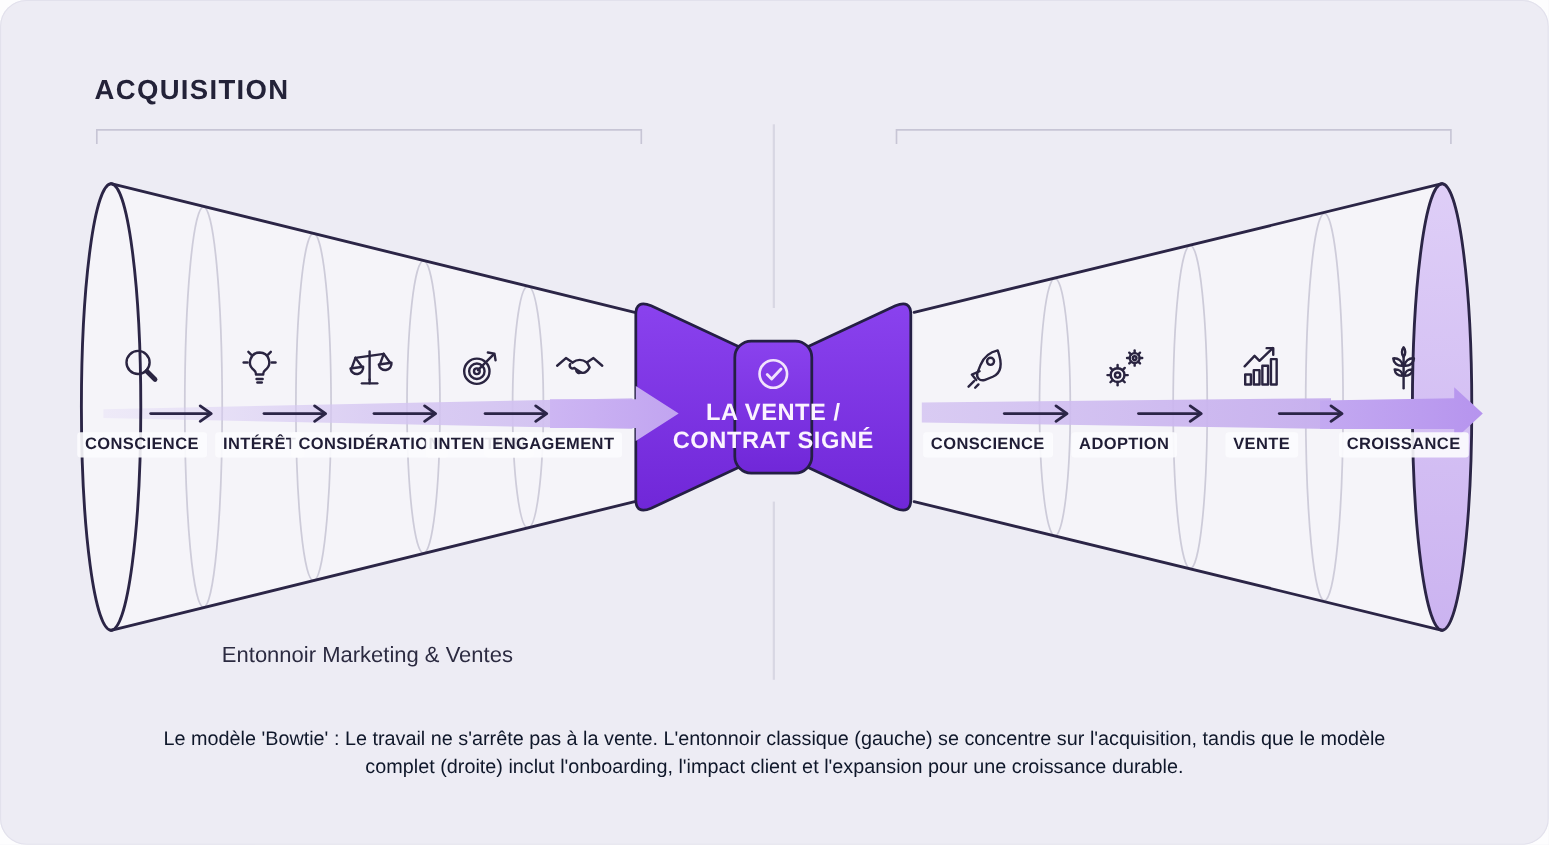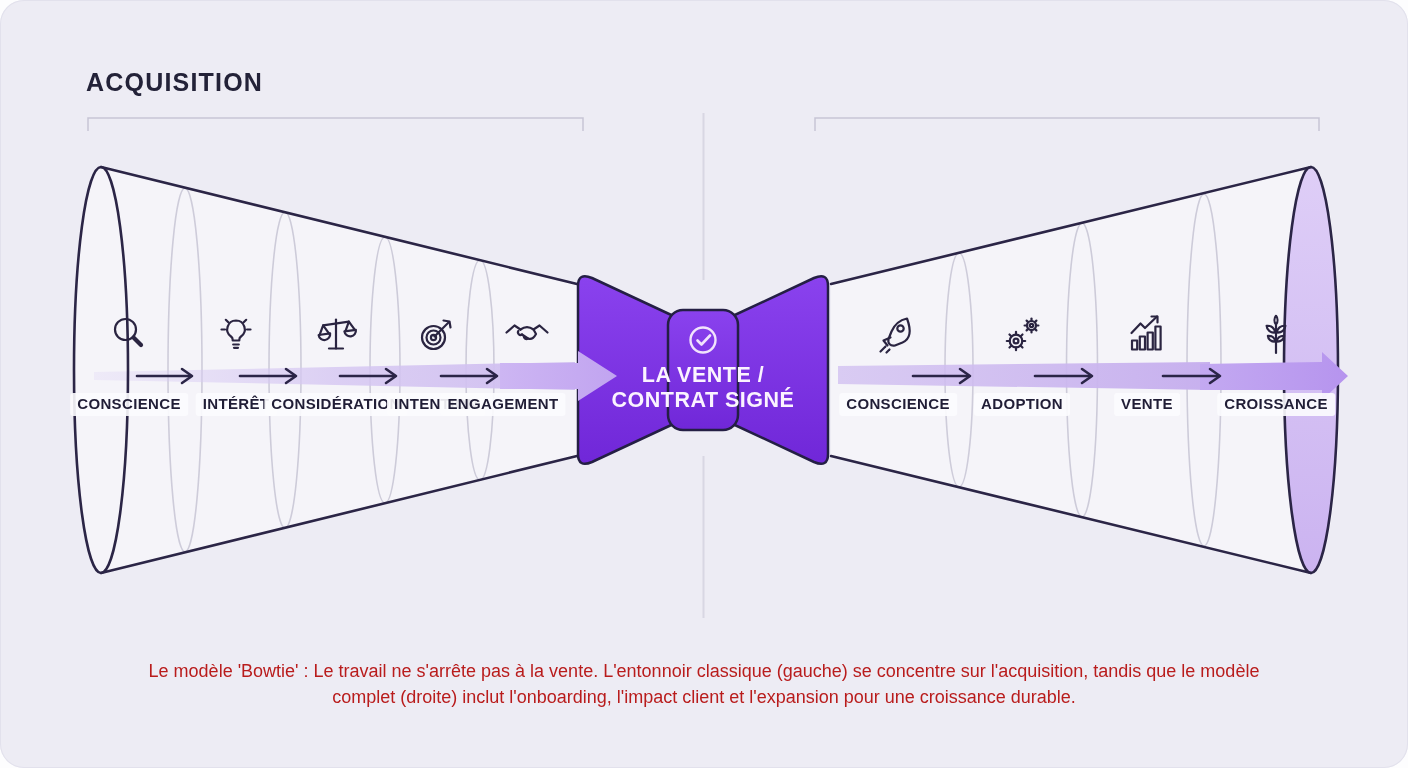--- a/index.html
+++ b/index.html
@@ -31,21 +31,21 @@
   .funnel-caption{
     position:absolute;top:585px;width:500px;text-align:center;
     font-size:20px;font-weight:400;color:#2c2b41;
   }
   #footer-caption{
     position:absolute;top:659px;left:104px;width:1200px;
     display:flex;justify-content:center;
   }
   #footer-caption p{
     margin:0;max-width:1175px;text-align:center;
-    font-size:18px;line-height:1.42;color:#b91c1c;
+    font-size:18px;line-height:1.42;color:#0f172a;
   }
   .svg-center-text{
     font-family:"Liberation Sans", sans-serif;
     font-size:21.5px;font-weight:700;letter-spacing:.5px;fill:#fbf3ff;
   }
 </style>
 </head>
 <body>
 
 <div id="card">
@@ -257,18 +257,19 @@
   <div class="stage-label" style="left:129px">CONSCIENCE</div>
   <div class="stage-label" style="left:236px">INTÉRÊT</div>
   <div class="stage-label" style="left:336px">CONSIDÉRATION</div>
   <div class="stage-label" style="left:436px">INTENTION</div>
   <div class="stage-label" style="left:503px">ENGAGEMENT</div>
   <div class="stage-label" style="left:898px">CONSCIENCE</div>
   <div class="stage-label" style="left:1022px">ADOPTION</div>
   <div class="stage-label" style="left:1147px">VENTE</div>
   <div class="stage-label" style="left:1276px">CROISSANCE</div>
 
+  <div class="funnel-caption" style="left:84px">Entonnoir Marketing &amp; Ventes</div>
 
   <div id="footer-caption">
     <p>Le modèle 'Bowtie' : Le travail ne s'arrête pas à la vente. L'entonnoir classique (gauche) se concentre sur l'acquisition, tandis que le modèle complet (droite) inclut l'onboarding, l'impact client et l'expansion pour une croissance durable.</p>
   </div>
 
 </div>
 
 </body></html>

